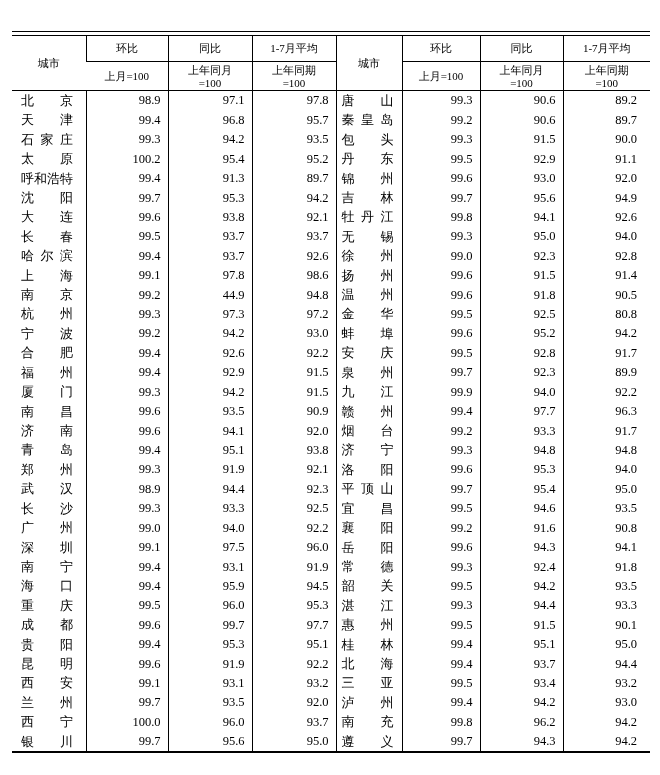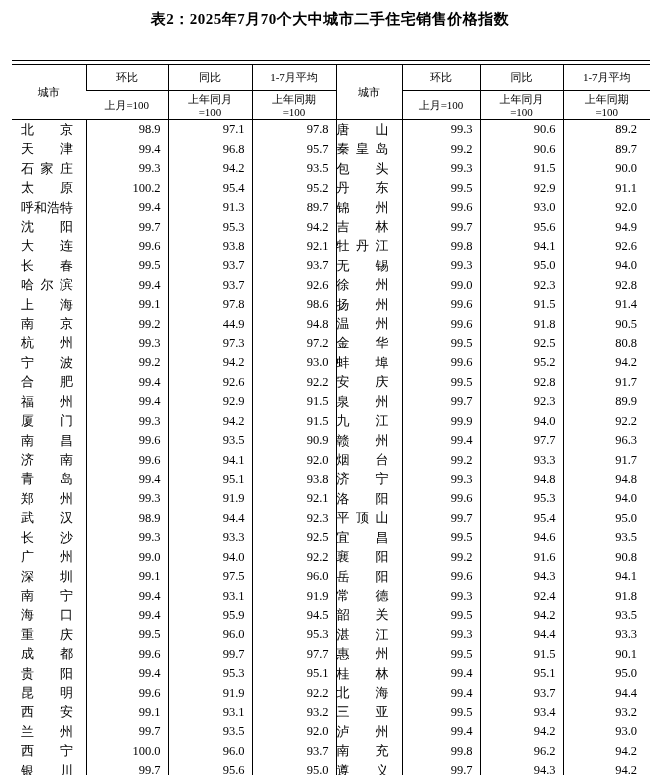--- a/index.html
+++ b/index.html
@@ -47,36 +47,35 @@
     line-height: 18.6px;
     font-size: 12.5px;
     border-left: 1px solid #000;
     white-space: nowrap;
     overflow: hidden;
   }
   td.num-cell { text-align: right; padding-right: 7px; }
   tbody tr td:last-child { padding-right: 13px; text-align: right; }
   td.city-cell { text-align: left; }
   td.city-cell.left  { padding-left: 9px; }
-  td.city-cell.right { }
+  td.city-cell.right { padding-left: 5px; }
   .city-name {
     display: inline-block;
     width: 52px;
     font-size: 13px;
     text-align: justify;
     text-align-last: justify;
     vertical-align: middle;
     line-height: 18.6px;
   }
 </style>
 </head>
 <body>
 
 <div class="page">
-  <h1 class="title">表2：2025年7月70个大中城市二手住宅销售价格指数</h1>
 
   <div class="table-wrap">
     <table>
       <colgroup>
         <col style="width:74px">
           <col style="width:82px">
           <col style="width:84px">
           <col style="width:84px">
         <col style="width:66px">
           <col style="width:78px">

